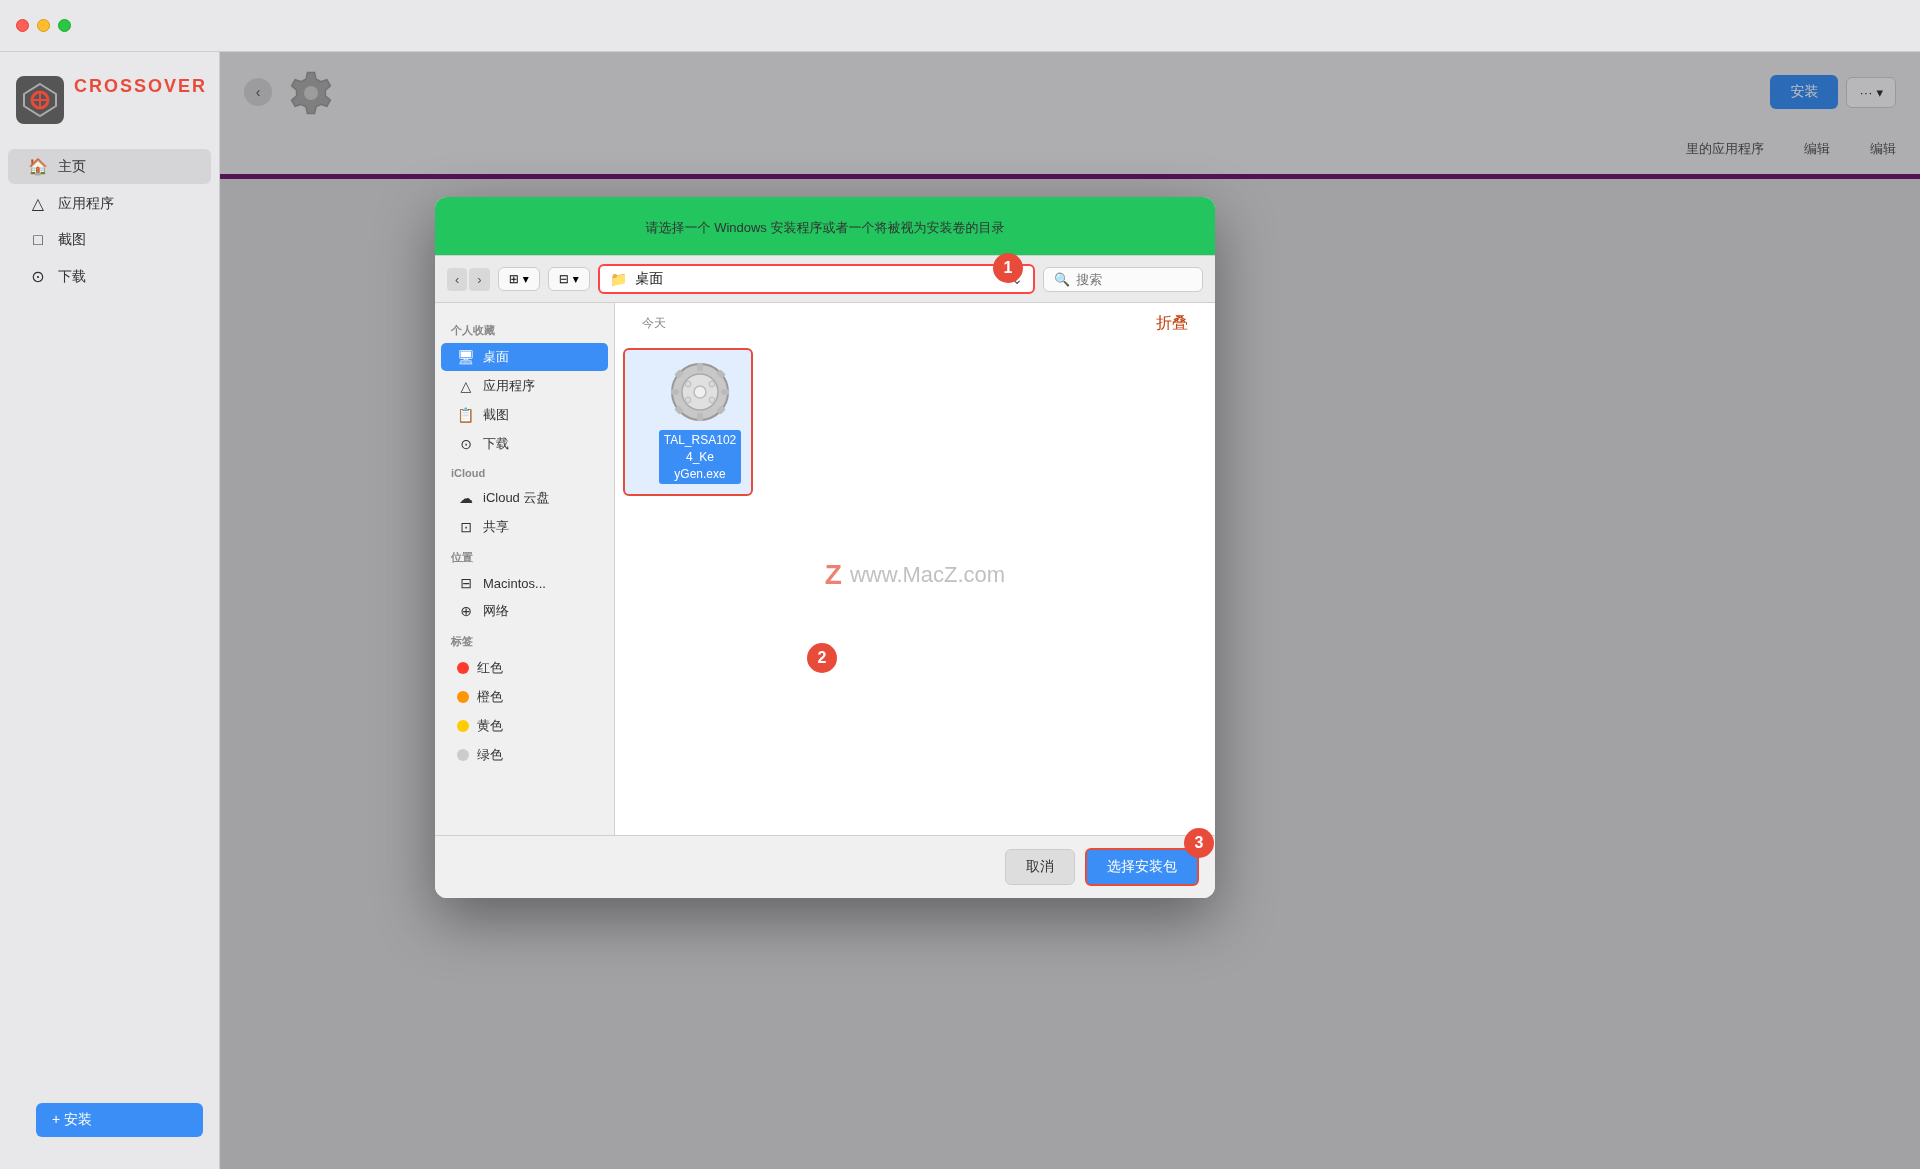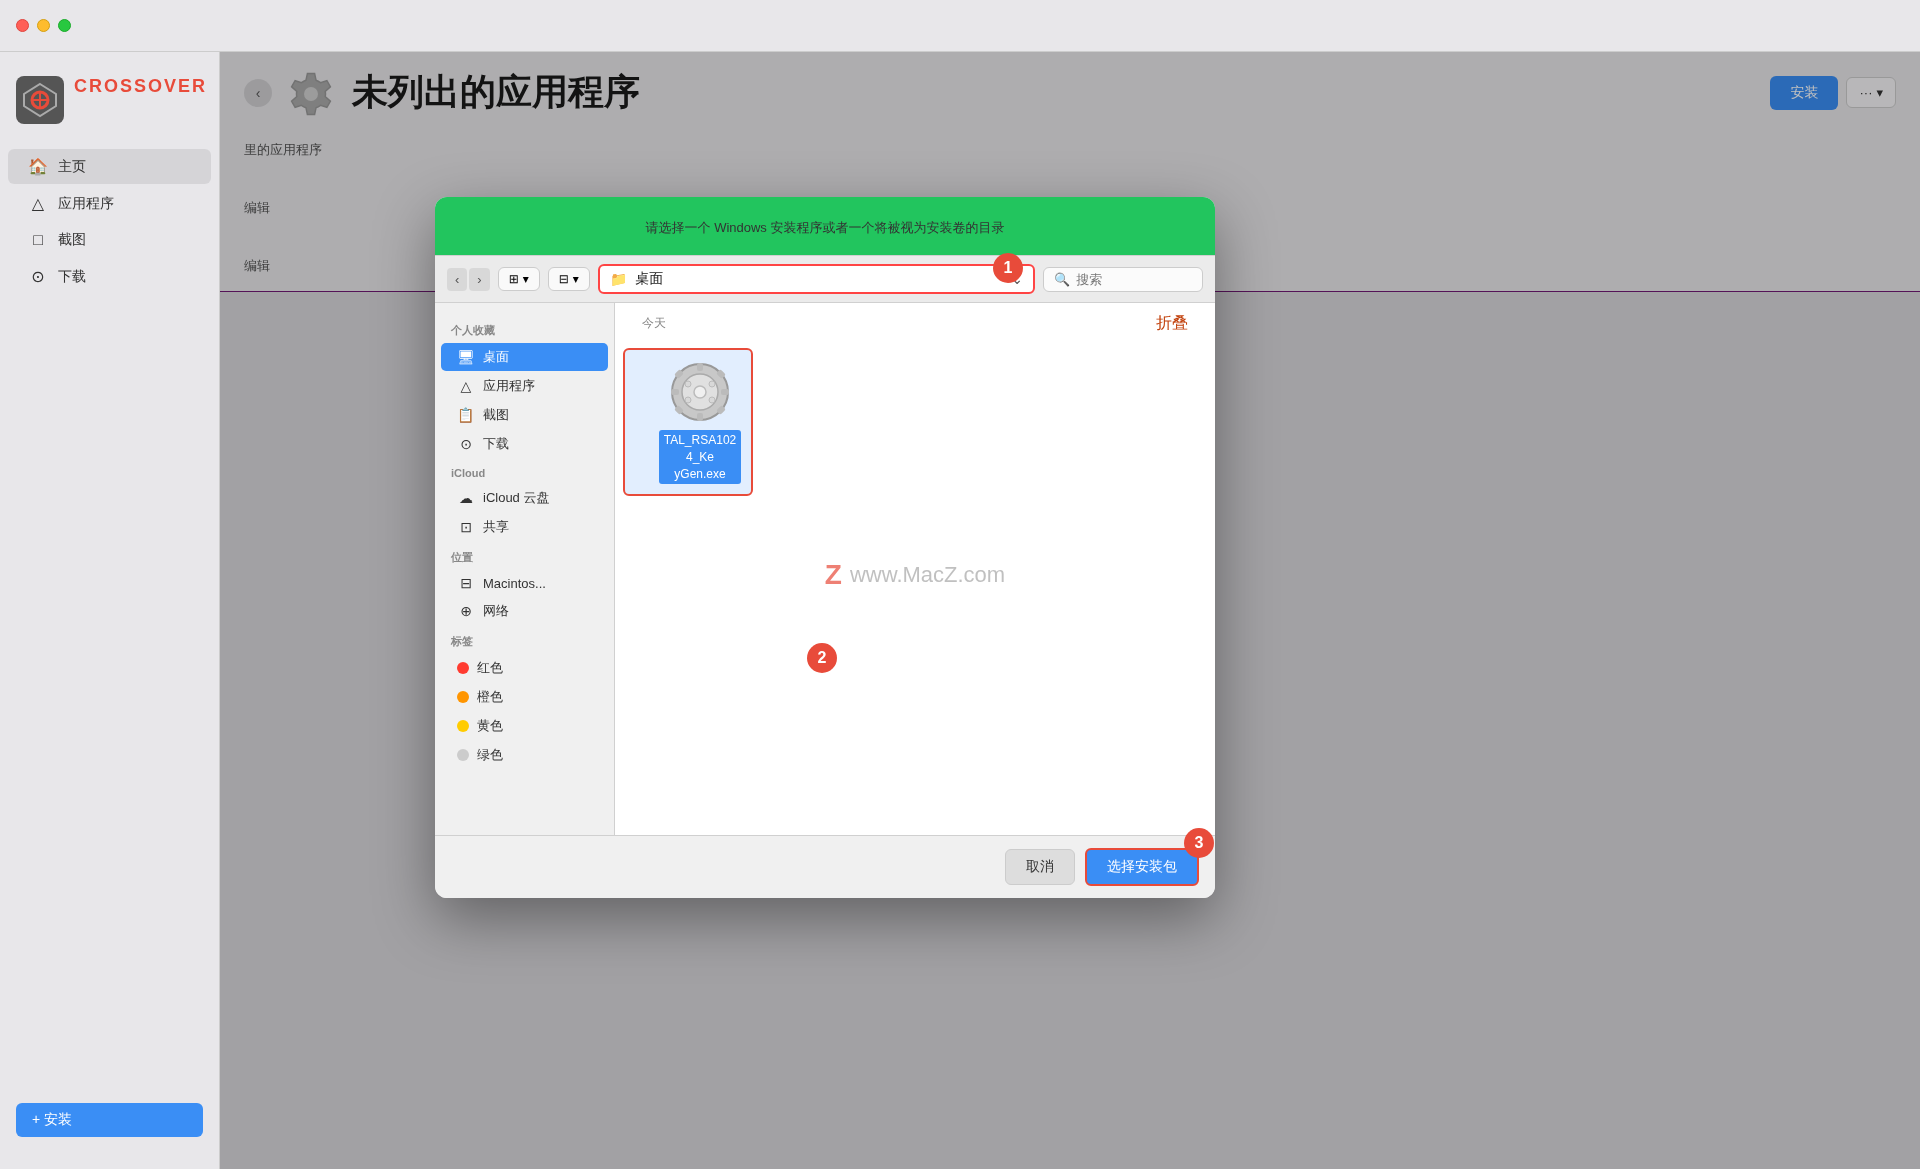--- a/index.html
+++ b/index.html
@@ -101,20 +101,21 @@
     .color-dot {
       width: 12px;
       height: 12px;
       border-radius: 50%;
       flex-shrink: 0;
     }
 
     .sidebar-bottom {
       margin-top: auto;
       padding: 16px;
+      margin-left: 20px;
     }
     .install-button-sidebar {
       background: #3a8ef5;
       color: white;
       border: none;
       border-radius: 6px;
       padding: 8px 16px;
       font-size: 14px;
       cursor: pointer;
       display: flex;
@@ -191,22 +192,21 @@
 
     
     .app-info-row {
       padding: 8px 24px 16px 24px;
       background: #e8e7ea;
       display: flex;
       justify-content: flex-end;
       gap: 40px;
       font-size: 13px;
       color: #555;
-      border-bottom: 1px solid #701a75;
-      flex-direction: column;
+      border-bottom: 5px solid #701a75;
     }
     .app-info-row span { cursor: pointer; }
 
     
     .overlay {
       position: absolute;
       top: 0; left: 0; right: 0; bottom: 0;
       background: rgba(0,0,0,0.25);
       z-index: 10;
       display: flex;
@@ -535,21 +535,20 @@
         <button class="back-btn">
           <span>‹</span>
         </button>
 
         <svg class="gear-svg" viewBox="0 0 48 48" fill="none" xmlns="http://www.w3.org/2000/svg">
           <path d="M19.4 4.6L18 11.2C16.4 11.8 14.9 12.7 13.5 13.7L7.1 11.7L3.6 17.8L8.8 22.5C8.6 23.3 8.5 24.1 8.5 25C8.5 25.9 8.6 26.7 8.8 27.5L3.6 32.2L7.1 38.3L13.5 36.3C14.9 37.3 16.4 38.2 18 38.8L19.4 45.4H26.6L28 38.8C29.6 38.2 31.1 37.3 32.5 36.3L38.9 38.3L42.4 32.2L37.2 27.5C37.4 26.7 37.5 25.9 37.5 25C37.5 24.1 37.4 23.3 37.2 22.5L42.4 17.8L38.9 11.7L32.5 13.7C31.1 12.7 29.6 11.8 28 11.2L26.6 4.6H19.4Z" fill="#aaa"></path>
           <circle cx="23" cy="25" r="7" fill="#d0d0d0"></circle>
           <path d="M19.4 4.6L18 11.2C16.4 11.8 14.9 12.7 13.5 13.7L7.1 11.7L3.6 17.8L8.8 22.5C8.6 23.3 8.5 24.1 8.5 25C8.5 25.9 8.6 26.7 8.8 27.5L3.6 32.2L7.1 38.3L13.5 36.3C14.9 37.3 16.4 38.2 18 38.8L19.4 45.4H26.6L28 38.8C29.6 38.2 31.1 37.3 32.5 36.3L38.9 38.3L42.4 32.2L37.2 27.5C37.4 26.7 37.5 25.9 37.5 25C37.5 24.1 37.4 23.3 37.2 22.5L42.4 17.8L38.9 11.7L32.5 13.7C31.1 12.7 29.6 11.8 28 11.2L26.6 4.6H19.4Z" fill="none" stroke="#999" stroke-width="1.5"></path>
         </svg>
 
-        <h1 class="page-title-text">未列出的应用程序</h1>
 
         <div class="header-actions">
           <button class="install-btn-main">
             <span>安装</span>
           </button>
           <button class="more-btn">
             <span>···</span>
             <span>▾</span>
           </button>
         </div>

